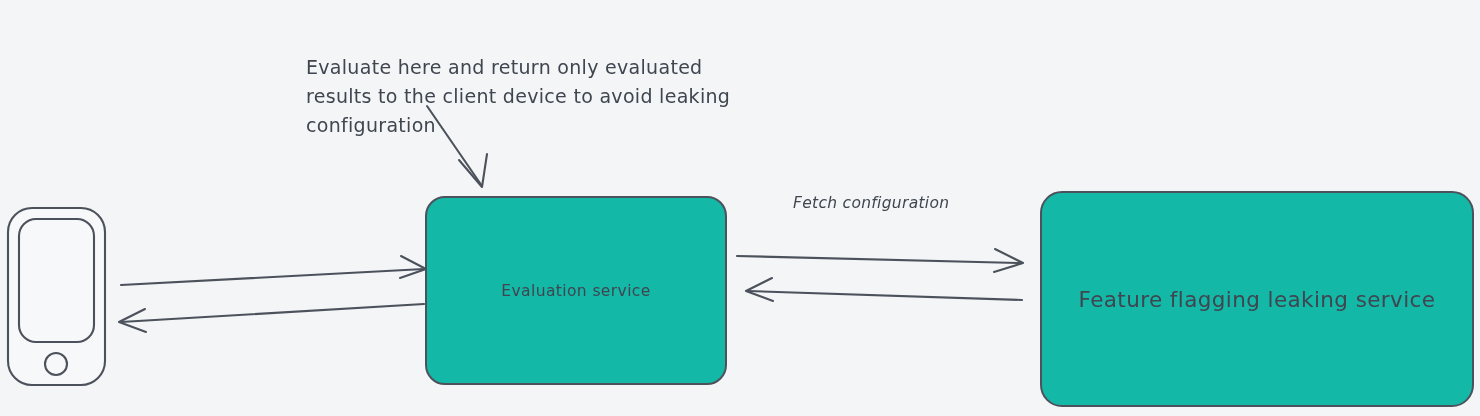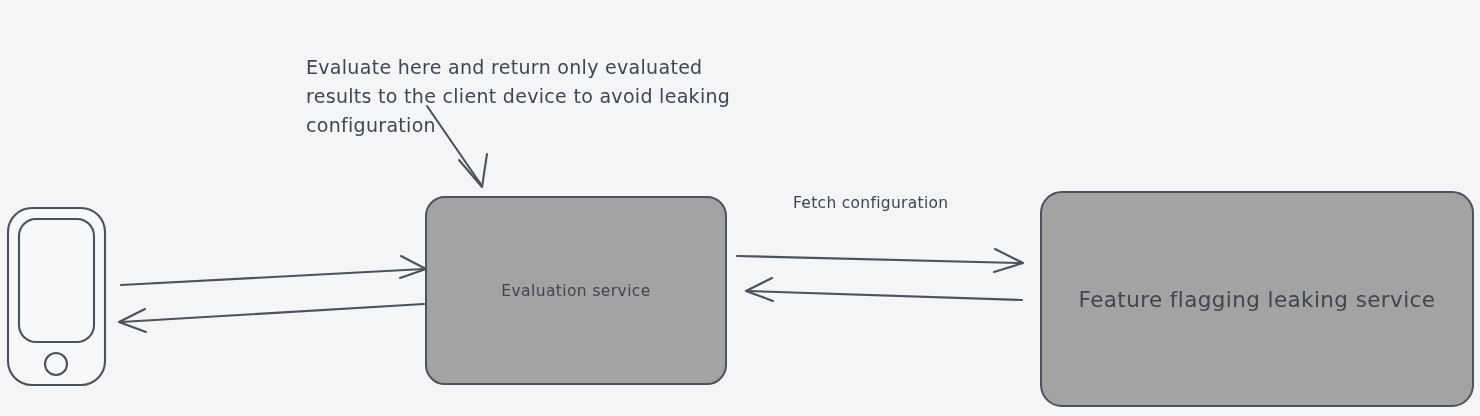--- a/index.html
+++ b/index.html
@@ -20,21 +20,21 @@
     position: absolute;
     left: 0;
     top: 0;
     width: 1480px;
     height: 416px;
   }
   .node-box {
     position: absolute;
     border: 2px solid #4c525c;
     border-radius: 20px;
-    background: #a3a3a3;
+    background: #14b8a6;
     box-sizing: border-box;
     display: flex;
     align-items: center;
     justify-content: center;
   }
   .node-label {
     color: #3f4650;
     font-family: "DejaVu Sans", sans-serif;
     font-weight: 400;
     letter-spacing: 0.4px;
@@ -77,20 +77,21 @@
     position: absolute;
     color: #3f4650;
     font-family: "DejaVu Sans", sans-serif;
     font-size: 15.5px;
     letter-spacing: 0.3px;
     white-space: nowrap;
   }
   #fetch-config-label {
     left: 793px;
     top: 194px;
+    font-style: italic;
   }
   .phone-wrap {
     position: absolute;
     left: 0px;
     top: 195px;
     width: 120px;
     height: 200px;
   }
 </style>
 </head>

